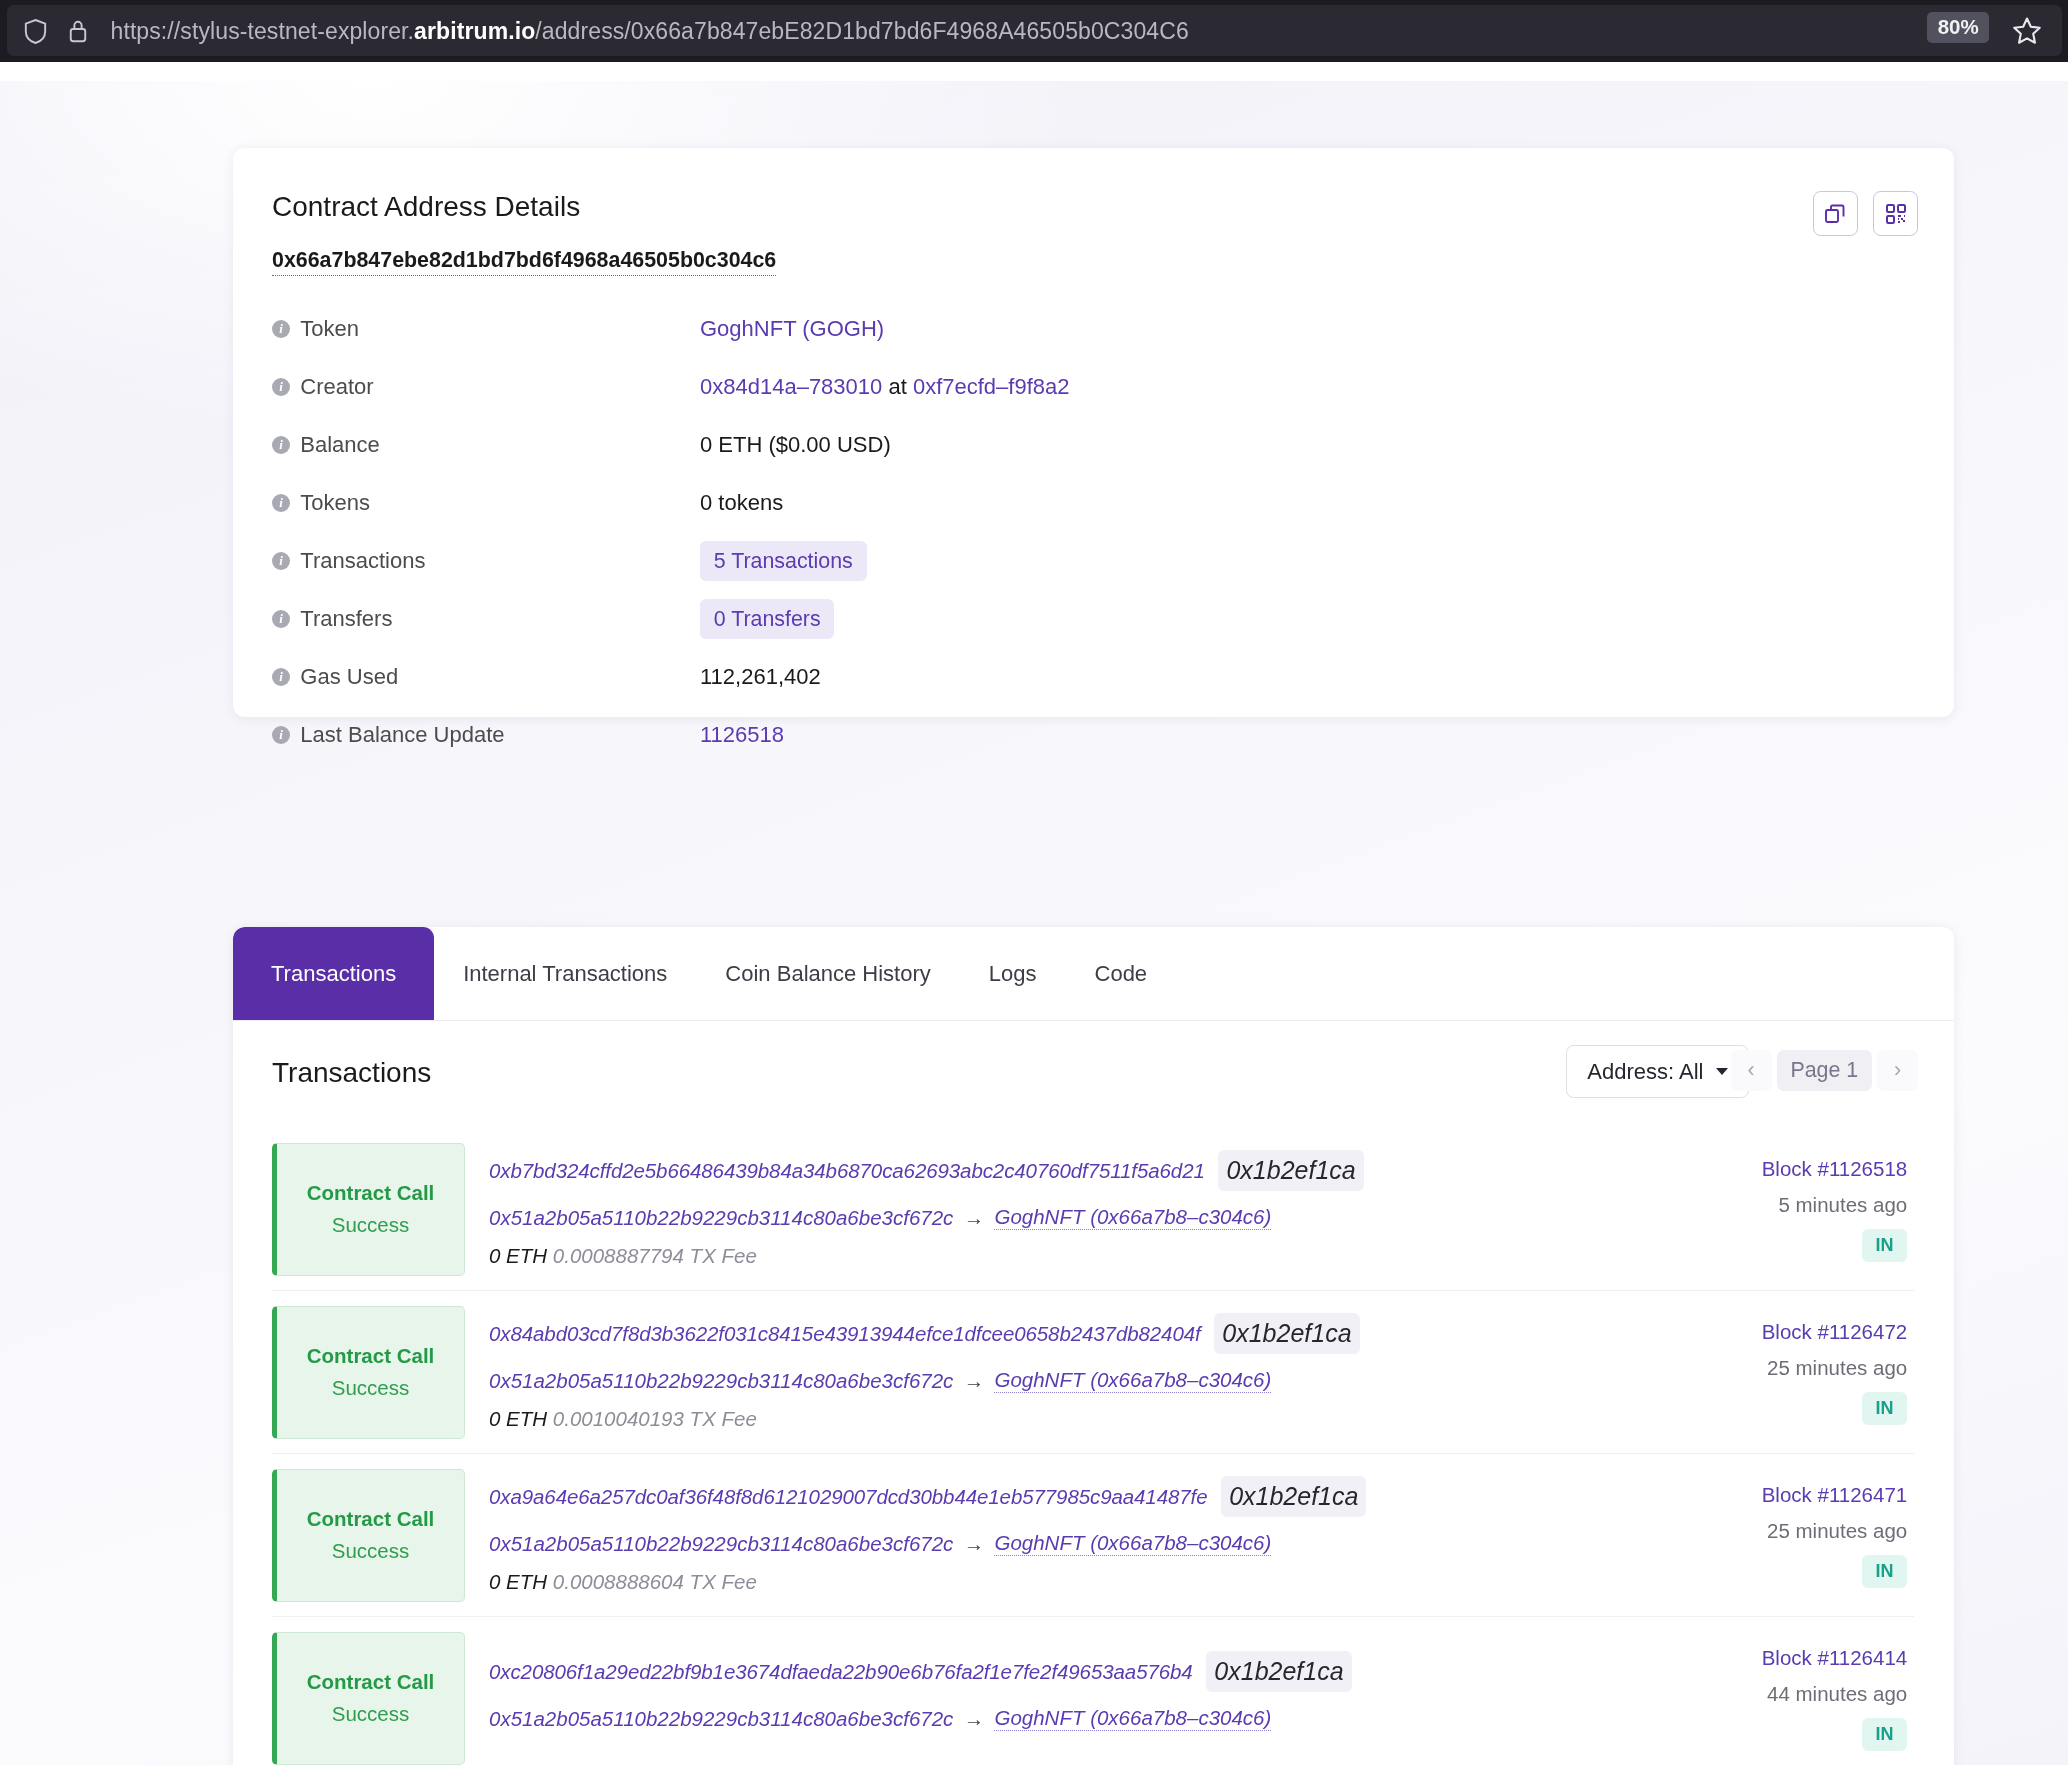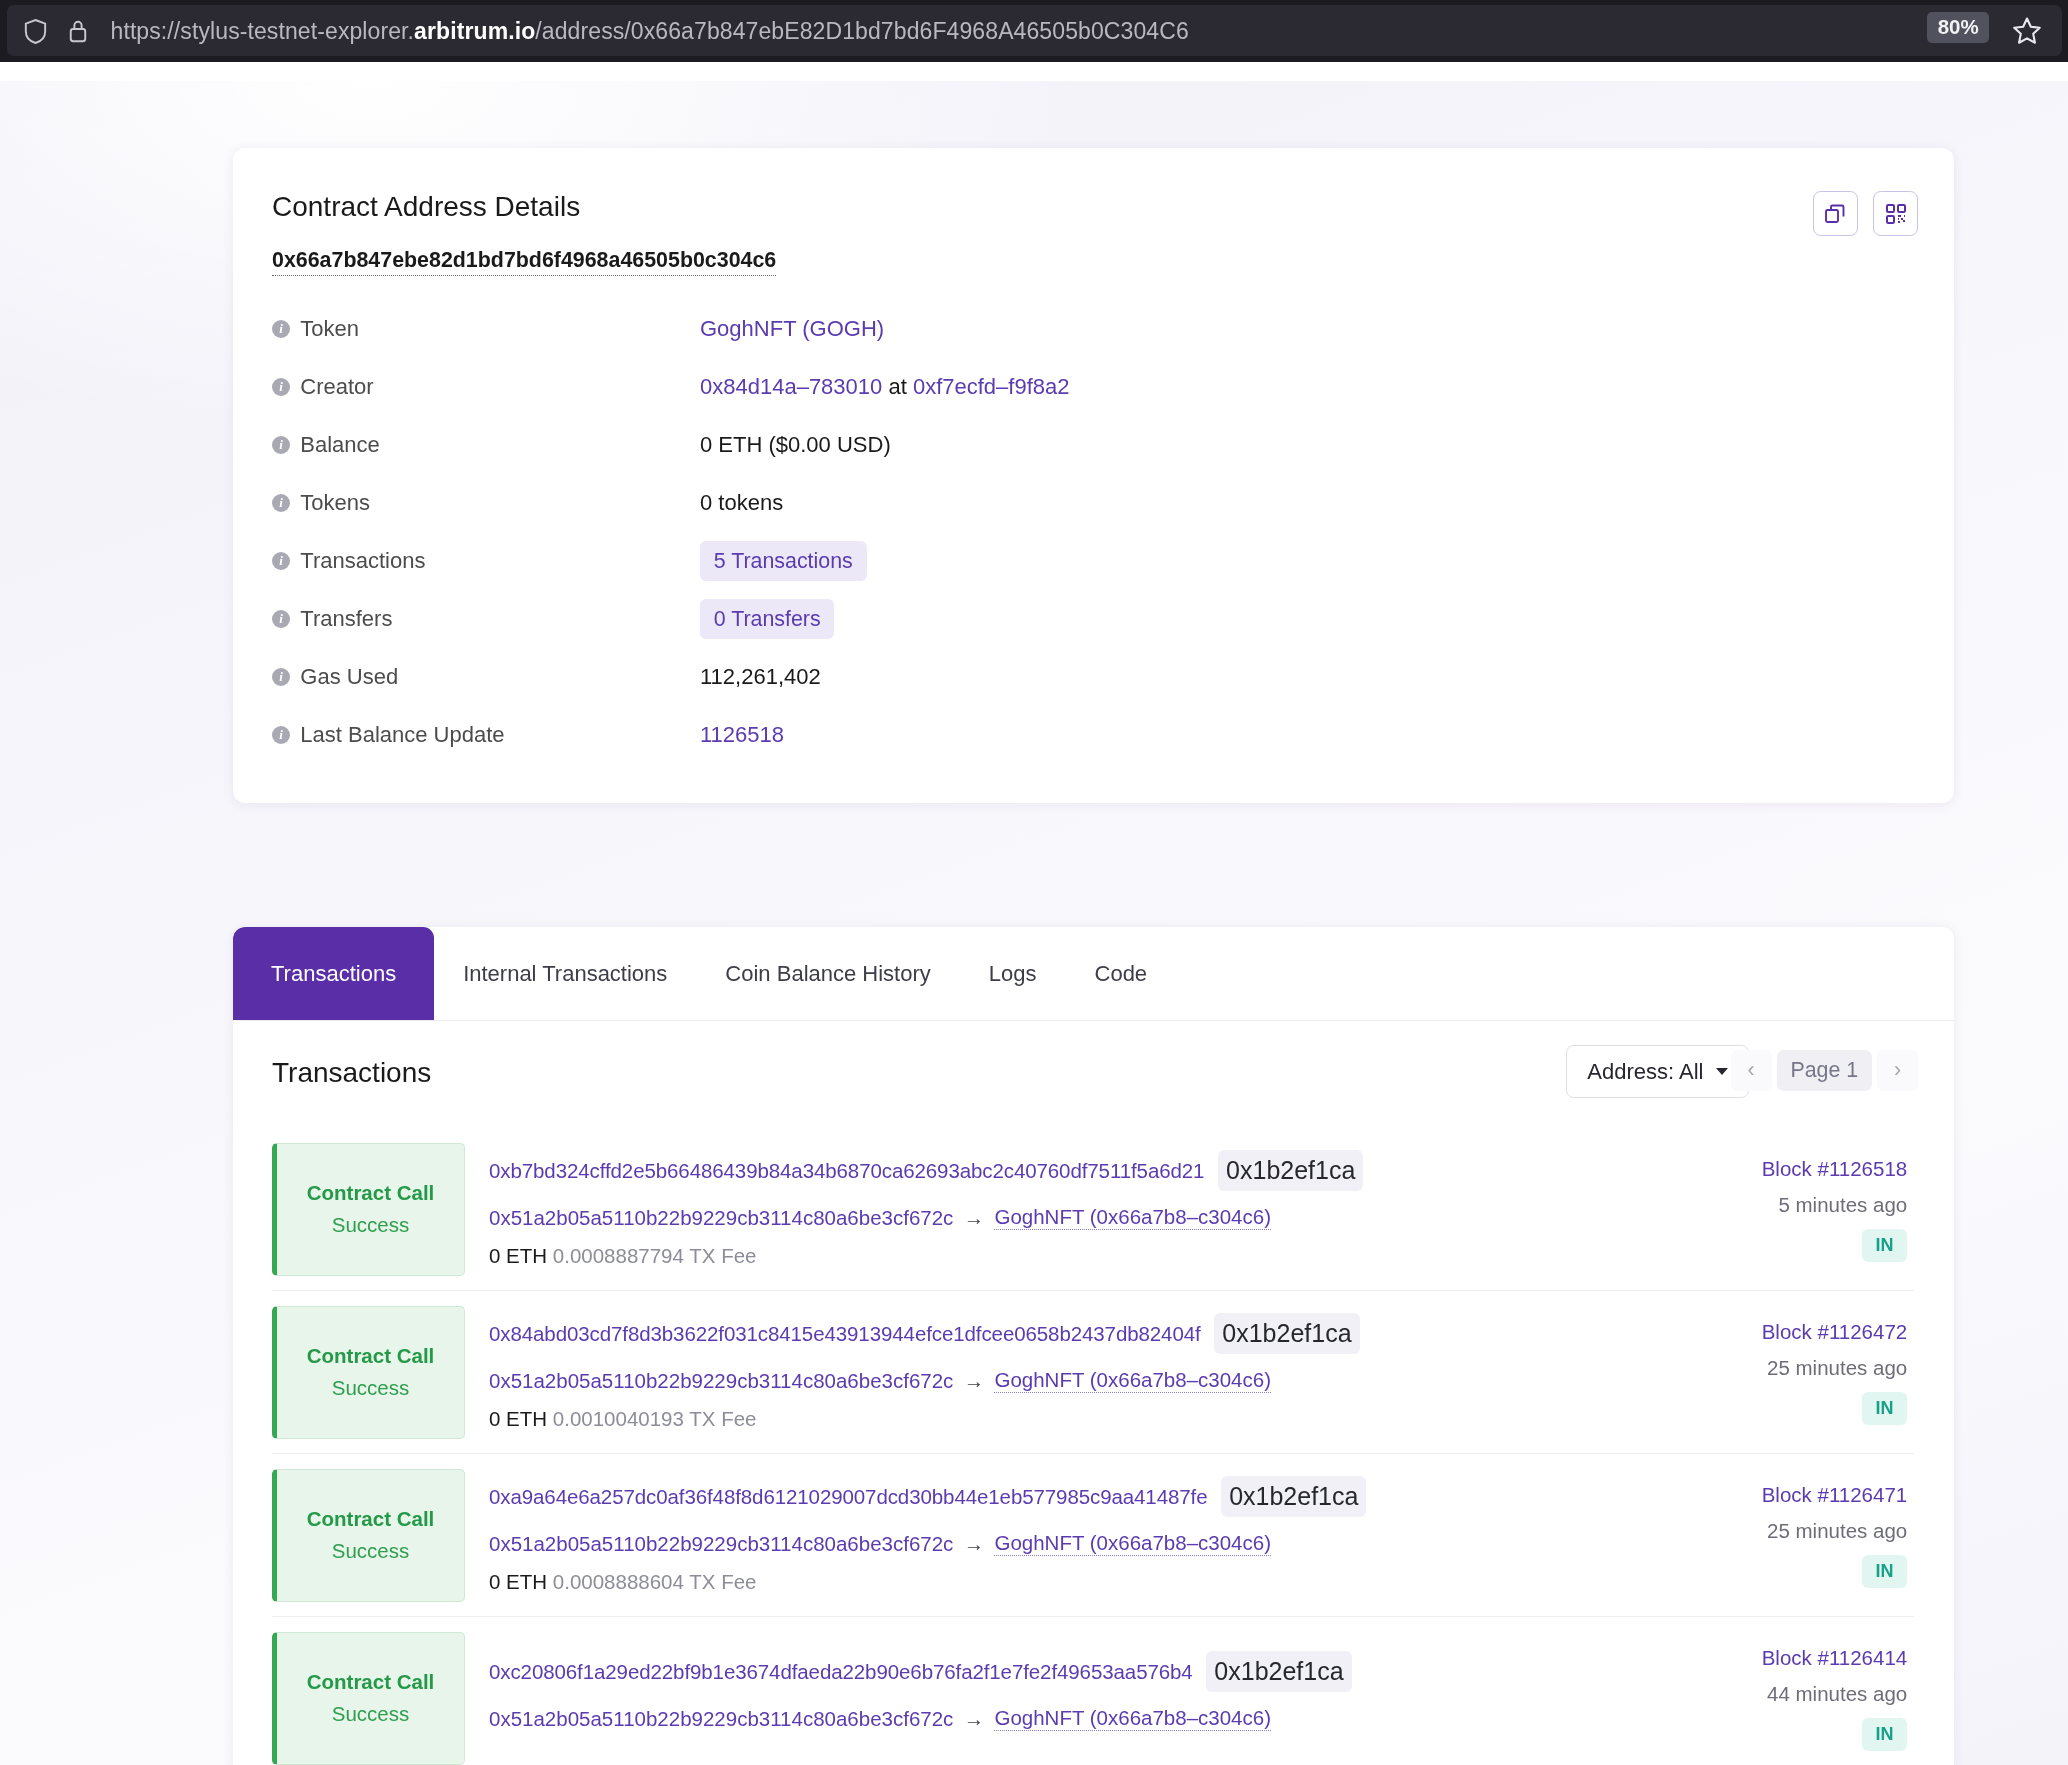--- a/index.html
+++ b/index.html
@@ -60,21 +60,21 @@
   }
 
   .card {
     position: absolute;
     background: #ffffff;
     border-radius: 12px;
     box-shadow: 0 1.7px 12px rgba(40,30,90,0.07);
   }
 
   
-  #details-card { left: 233px; top: 86px; width: 1721px; height: 655px; }
+  #details-card { left: 233px; top: 86px; width: 1721px; height: 569px; }
   #details-title {
     position: absolute; left: 39px; top: 43px;
     font-size: 28px; color: #1a1a1a; font-weight: 400;
   }
   #contract-address {
     position: absolute; left: 39px; top: 100px;
     font-size: 21.4px; font-weight: bold; color: #1a1a1a;
     border-bottom: 1.7px dotted #6b6b6b;
     padding-bottom: 1.7px;
     cursor: pointer;
@@ -173,21 +173,21 @@
     background: #e8f5ea;
     border: 0.9px solid #cfe8d4;
     border-left: 5.1px solid #34a853;
     border-radius: 5.1px;
     display: flex; flex-direction: column;
     align-items: center; justify-content: center;
     gap: 8.6px; flex: none;
   }
   .tx-status .kind { font-size: 20.5px; font-weight: bold; color: #249a48; }
   .tx-status .state { font-size: 20.5px; color: #2f9e4f; }
-  .tx-main { flex: 1; padding-left: 24px; }
+  .tx-main { flex: 1; padding-left: 24px; font-style: italic; }
   .tx-line { display: flex; align-items: center; margin-bottom: 13.7px; }
   .tx-hash { font-size: 20.5px; color: #5b3bb0; cursor: pointer; letter-spacing: -0.1px; }
   .tx-method {
     margin-left: 13.7px; background: #f0f0f6; color: #26262e;
     font-size: 25px; padding: 6px 8px; border-radius: 6px;
     cursor: pointer;
   }
   .tx-from { font-size: 20.5px; color: #5b3bb0; cursor: pointer; }
   .tx-arrow { margin: 0 10.3px; font-size: 20.5px; color: #3d3d47; }
   .tx-to { font-size: 20.5px; color: #5b3bb0; border-bottom: 0.9px dotted #8f7ecb; cursor: pointer; }

